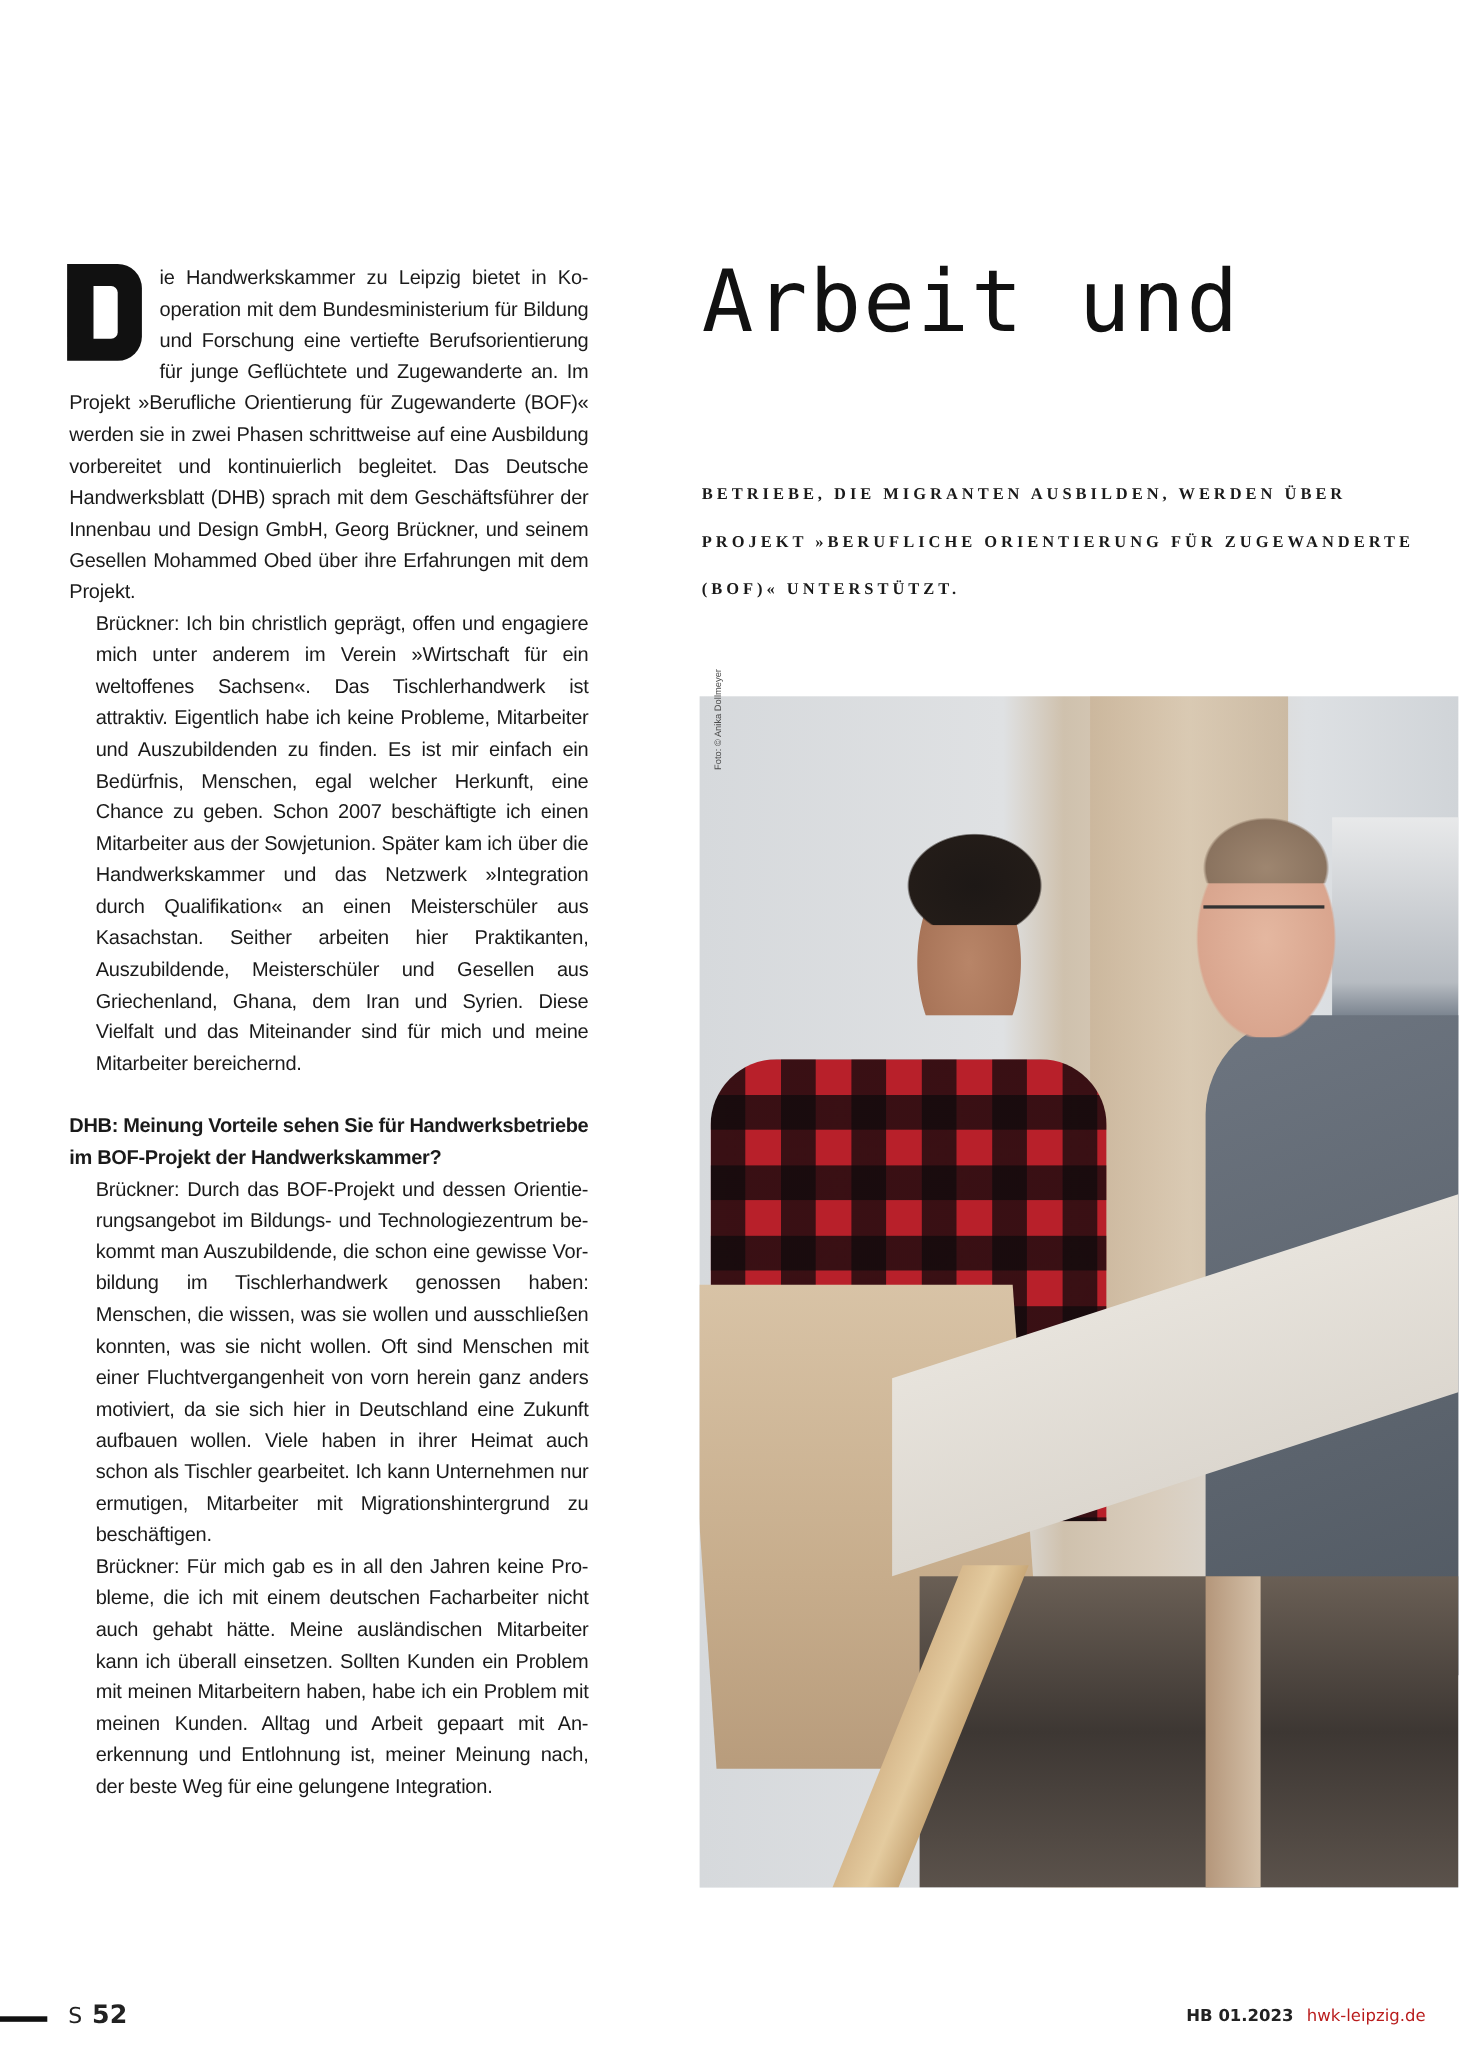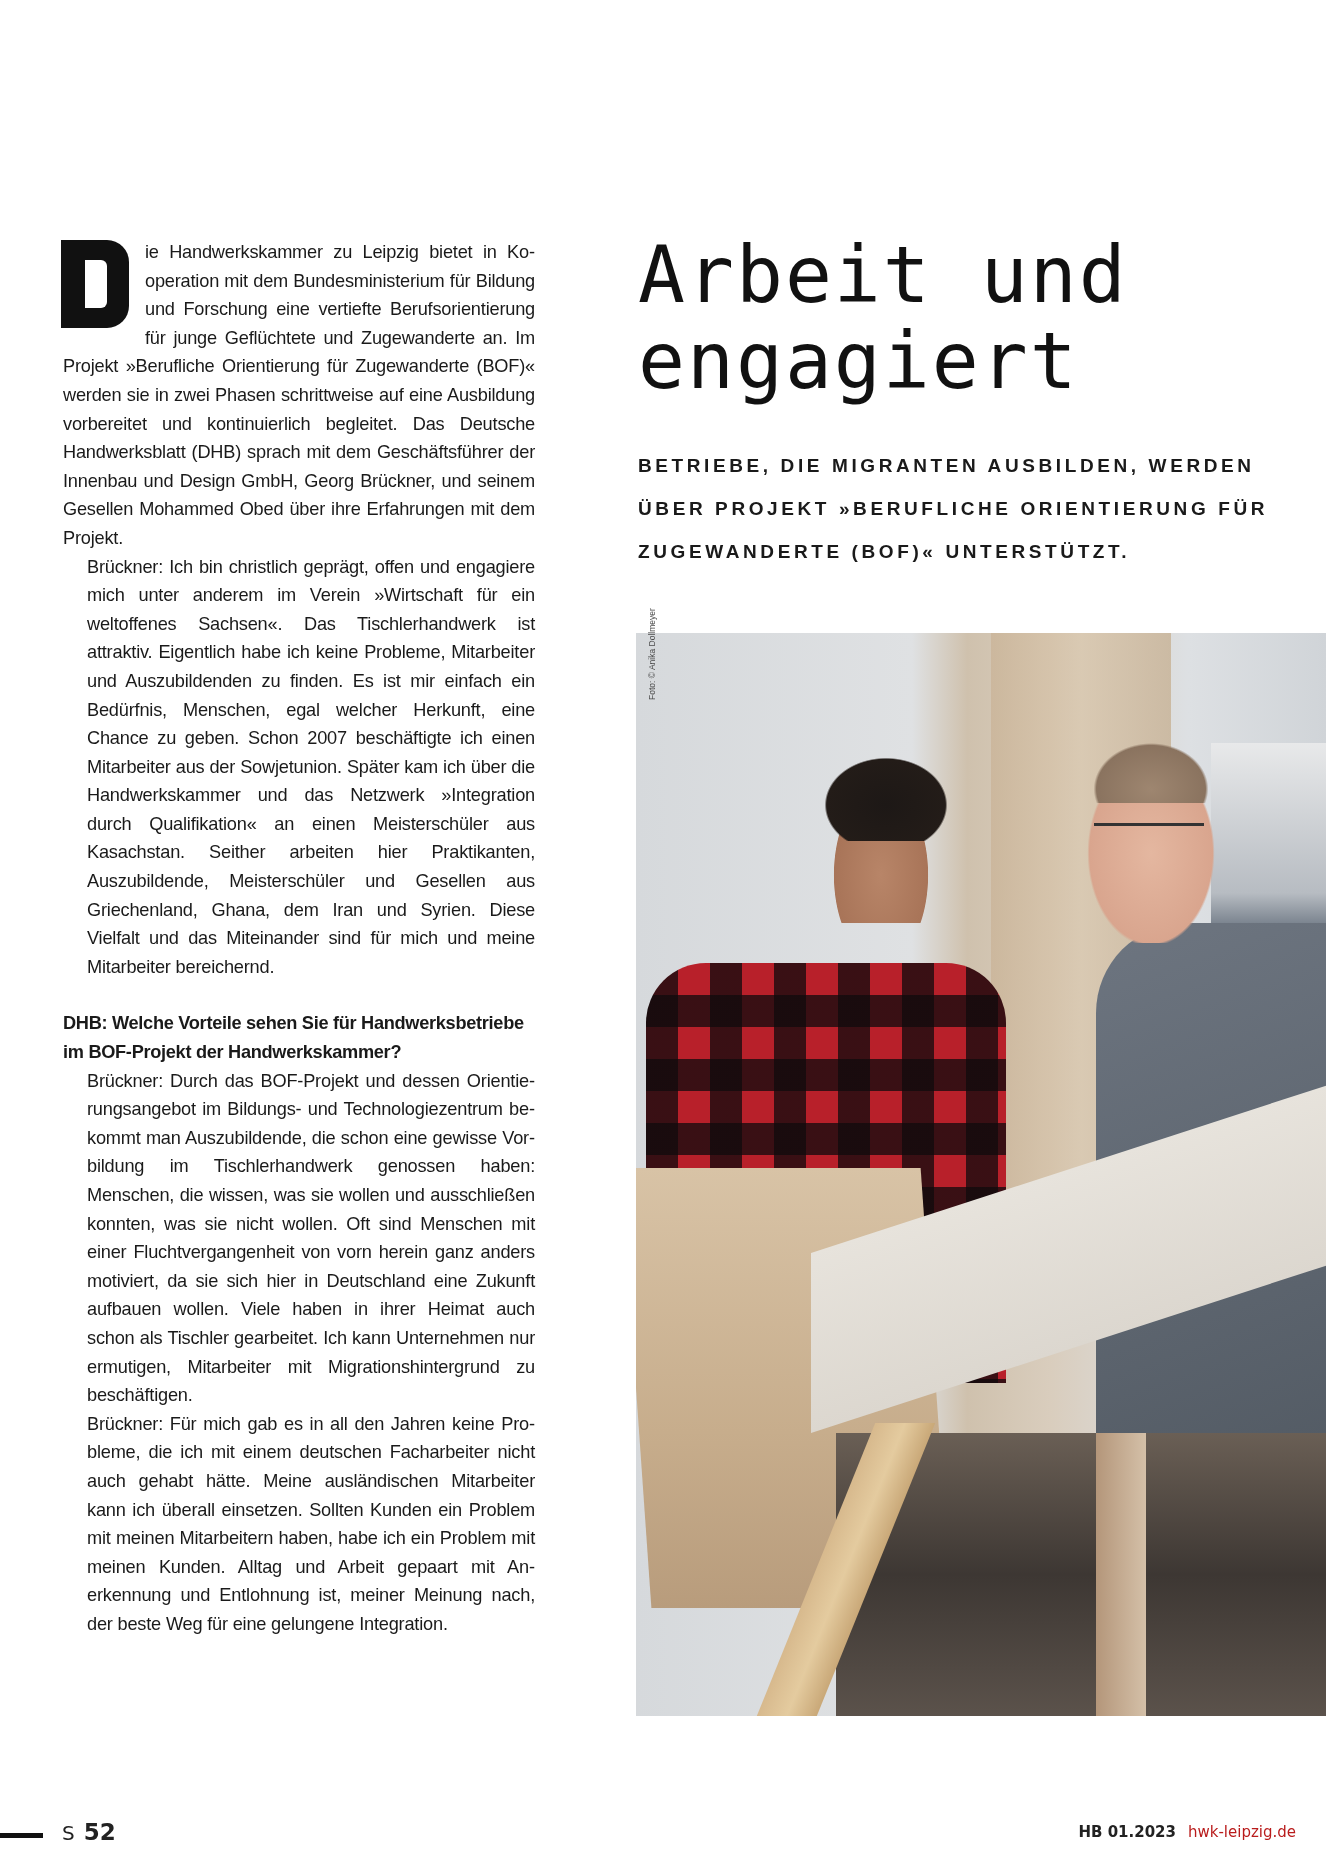--- a/index.html
+++ b/index.html
@@ -28,23 +28,23 @@
       text-align: left !important;
     }
     .answer { padding-left: 24px; }
     .title {
       position: absolute; left: 638px; top: 232px; width: 640px;
       font-family: "DejaVu Sans Mono", "Liberation Mono", monospace;
       font-size: 78px; line-height: 86px; font-weight: normal; margin: 0;
       letter-spacing: 2px; color: #111;
     }
     .subtitle {
-      position: absolute; left: 638px; top: 444px; width: 660px;
-      font-family: Liberation Sans, sans-serif; font-weight: bold;
-      font-size: 19px; line-height: 43px; letter-spacing: 3.6px; color: #1a1a1a;
+      position: absolute; left: 638px; top: 429px; width: 660px;
+      font-family: Liberation Serif, serif; font-weight: bold;
+      font-size: 15px; line-height: 43px; letter-spacing: 3.6px; color: #1a1a1a;
       margin: 0;
     }
     .photo {
       position: absolute; left: 636px; top: 633px; width: 690px; height: 1083px;
       overflow: hidden;
       background: linear-gradient(90deg, #d6d9dc 0%, #dfe1e3 40%, #cfc1ad 48%, #d9cdbd 60%, #dde0e3 80%, #d0d4d8 100%);
     }
     .photo .bg-wood { position: absolute; left: 355px; top: 0; width: 180px; height: 560px; background: linear-gradient(90deg,#c9b295,#d9c6ab 50%,#c4ab8a); opacity: .7; }
     .photo .bg-panel { position: absolute; left: 575px; top: 110px; width: 115px; height: 300px; background: linear-gradient(180deg,#e8e9ea,#b7bcc2 50%,#7c8590 60%,#d9dcdf); }
     .photo .person1-head { position: absolute; left: 185px; top: 130px; width: 120px; height: 160px; background: radial-gradient(ellipse at 50% 70%, #b88568 0%, #a87458 55%, transparent 56%); }
@@ -82,29 +82,28 @@
 </head>
 <body>
 
 <div class="left-col">
   <p class="intro">
     <span class="dropcap"></span><span>ie Handwerkskammer zu Leipzig bietet in Ko­operation mit dem Bundesministerium für Bildung und Forschung eine vertiefte Berufs­orientierung für junge Geflüchtete und Zugewanderte an. Im Projekt »Berufliche Orientierung für Zugewanderte (BOF)« werden sie in zwei Phasen schrittweise auf ei­ne Ausbildung vorbereitet und kontinuierlich begleitet. Das Deutsche Handwerksblatt (DHB) sprach mit dem Geschäftsführer der Innenbau und Design GmbH, Georg Brückner, und seinem Gesellen Mohammed Obed über ihre Erfahrungen mit dem Projekt.</span>
   </p>
 
   <p class="answer">Brückner: Ich bin christlich geprägt, offen und enga­giere mich unter anderem im Verein »Wirtschaft für ein weltoffenes Sachsen«. Das Tischlerhandwerk ist attraktiv. Eigentlich habe ich keine Probleme, Mitar­beiter und Auszubildenden zu finden. Es ist mir einfach ein Bedürfnis, Menschen, egal welcher Herkunft, eine Chance zu geben. Schon 2007 beschäftigte ich einen Mitarbeiter aus der Sowjetunion. Später kam ich über die Handwerkskammer und das Netzwerk »Integration durch Qualifikation« an einen Meisterschüler aus Kasachstan. Seither arbeiten hier Praktikanten, Auszubildende, Meisterschüler und Gesellen aus Griechenland, Ghana, dem Iran und Syrien. Diese Vielfalt und das Miteinander sind für mich und meine Mitarbeiter bereichernd.</p>
 
-  <p class="question">DHB: Welche Vorteile sehen Sie für Handwerksbetriebe im BOF-Projekt der Handwerkskammer?</p>
+  <p class="question">DHB: Meinung Vorteile sehen Sie für Handwerksbetriebe im BOF-Projekt der Handwerkskammer?</p>
   <p class="answer">Brückner: Durch das BOF-Projekt und dessen Orientie­rungsangebot im Bildungs- und Technologiezentrum be­kommt man Auszubildende, die schon eine gewisse Vor­bildung im Tischlerhandwerk genossen haben: Menschen, die wissen, was sie wollen und ausschließen konnten, was sie nicht wollen. Oft sind Menschen mit einer Fluchtver­gangenheit von vorn herein ganz anders motiviert, da sie sich hier in Deutschland eine Zukunft aufbauen wollen. Viele haben in ihrer Heimat auch schon als Tischler gear­beitet. Ich kann Unternehmen nur ermutigen, Mitarbeiter mit Migrationshintergrund zu beschäftigen.</p>
 
   <p class="answer">Brückner: Für mich gab es in all den Jahren keine Pro­bleme, die ich mit einem deutschen Facharbeiter nicht auch gehabt hätte. Meine ausländischen Mitarbeiter kann ich überall einsetzen. Sollten Kunden ein Problem mit meinen Mitarbeitern haben, habe ich ein Problem mit meinen Kunden. Alltag und Arbeit gepaart mit An­erkennung und Entlohnung ist, meiner Meinung nach, der beste Weg für eine gelungene Integration.</p>
 </div>
 
 <h1 class="title">
   <span>Arbeit und</span><br>
-  <span>engagiert</span>
 </h1>
 
 <p class="subtitle">BETRIEBE, DIE MIGRANTEN AUSBILDEN, WERDEN ÜBER PROJEKT »BERUFLICHE ORIENTIERUNG FÜR ZUGEWANDERTE (BOF)« UNTERSTÜTZT.</p>
 
 <div class="photo" role="img" aria-label="Two men smiling in a carpentry workshop; younger man in red-black checked shirt, older man with glasses in grey sweater">
   <div class="bg-wood"></div>
   <div class="bg-panel"></div>
   <div class="person1-shirt"></div>
   <div class="person1-head"></div>
   <div class="person1-hair"></div>

